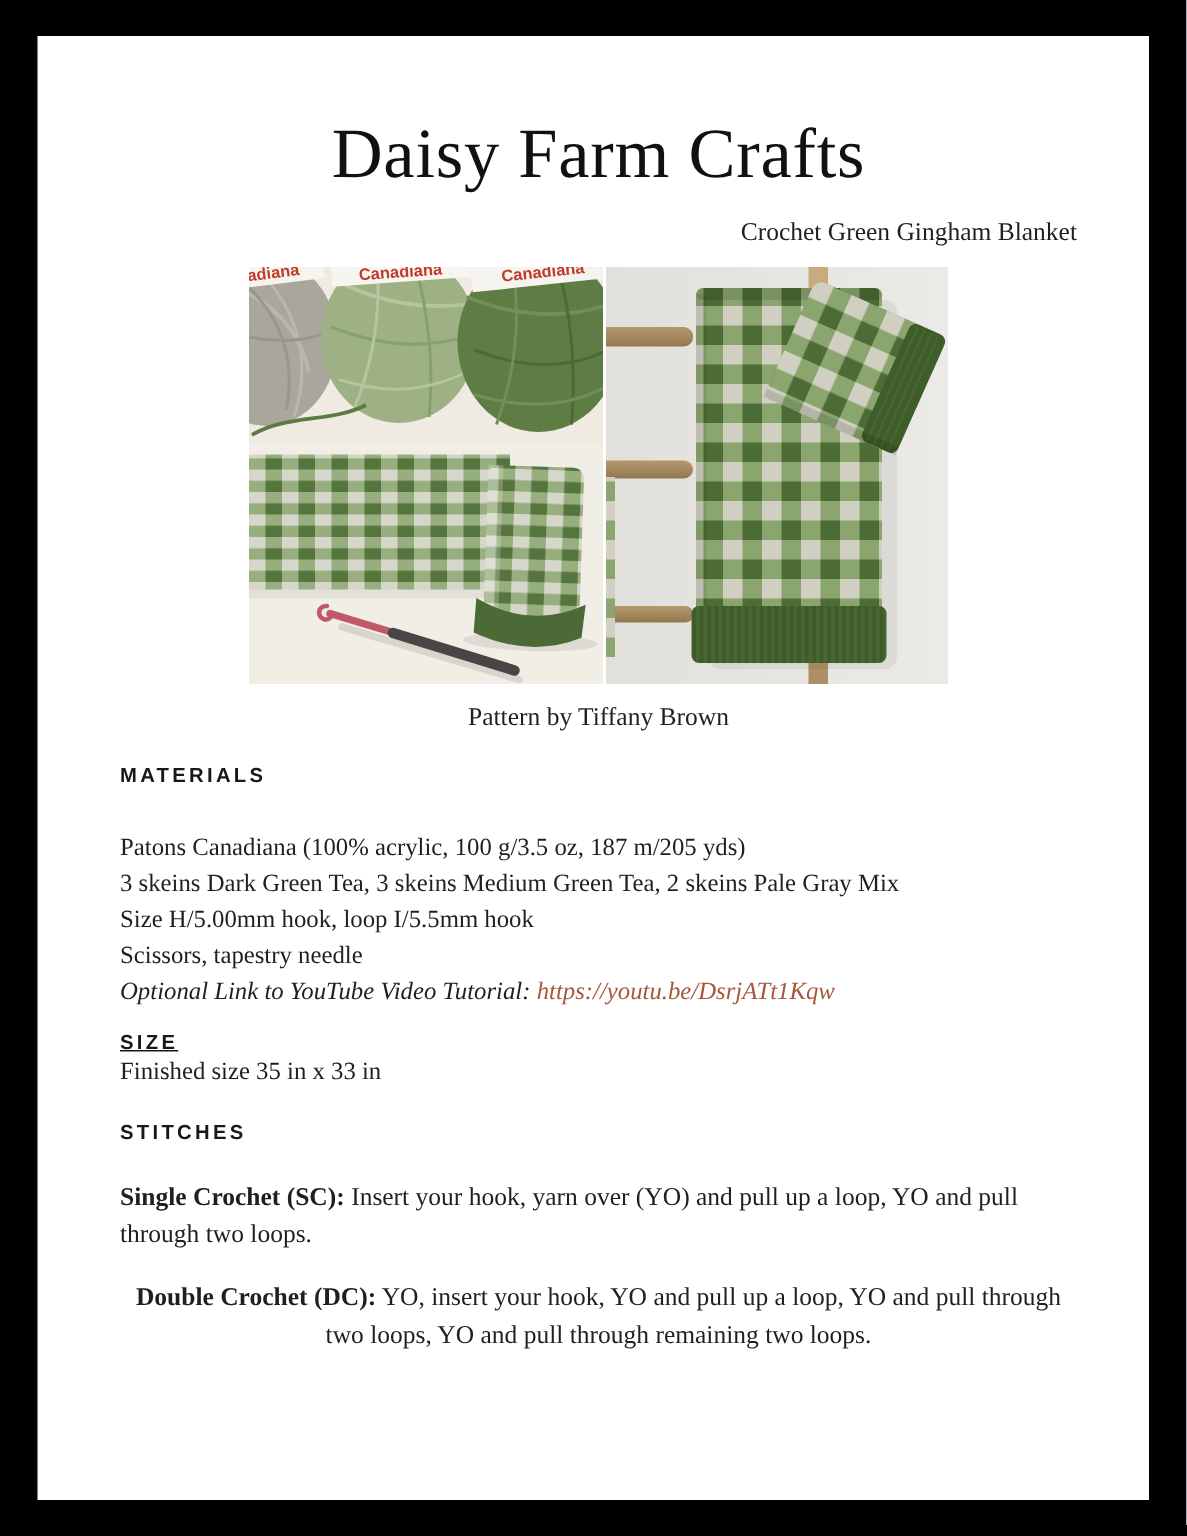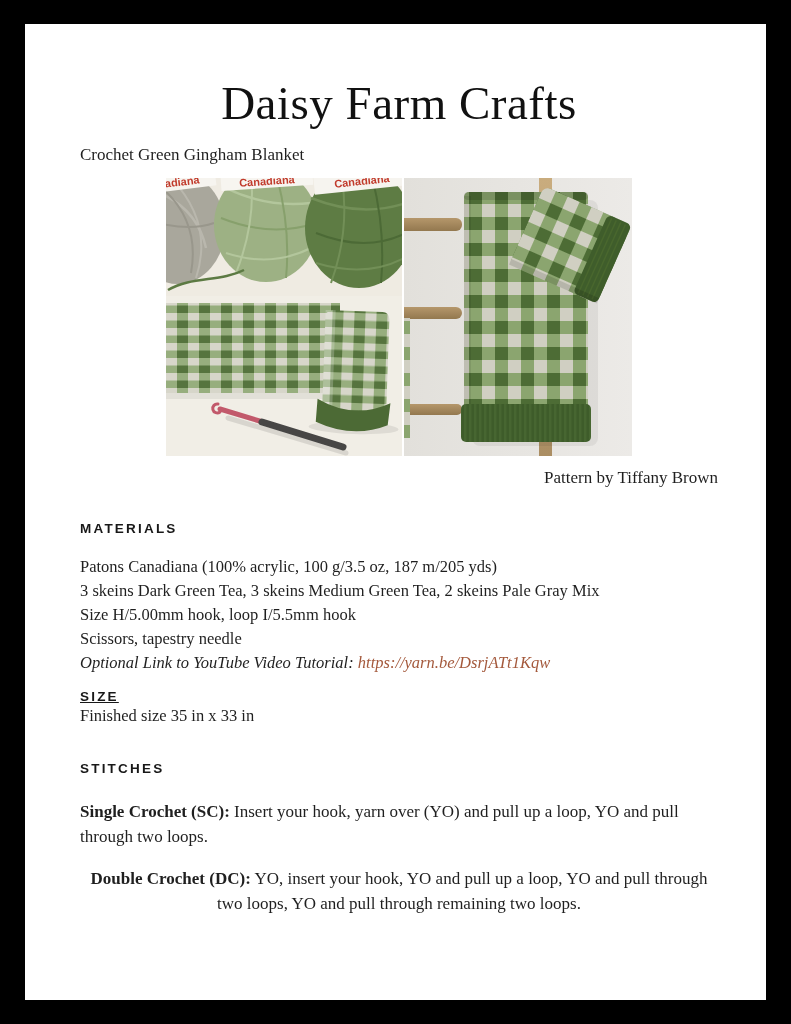--- a/index.html
+++ b/index.html
@@ -21,48 +21,48 @@
   }
   .title{
     text-align:center;
     font-size:47px;
     line-height:1.1;
     font-weight:400;
     letter-spacing:0.5px;
     color:#111111;
   }
   .subtitle{
-    text-align:left;
+    text-align:right;
     font-size:17px;
     margin-top:15px;
     color:#1f1f1f;
   }
   .photos{
     display:flex;
     justify-content:center;
     gap:2px;
     margin-top:13px;
   }
   .photo{margin:0;padding:0;font-size:0;line-height:0;}
   .caption{
-    text-align:right;
+    text-align:center;
     font-size:17px;
     margin-top:12px;
   }
   .section-heading{
     font-family:"Liberation Sans", sans-serif;
     font-weight:700;
     font-size:13.5px;
     letter-spacing:2.2px;
     color:#181818;
-    margin-top:33px;
+    margin-top:21px;
   }
   .section-heading.tight{margin-top:14px;text-decoration:underline;}
   .materials-lines{
-    margin-top:19px;
+    margin-top:29px;
     font-size:16.5px;
     line-height:24px;
   }
   .opt-line{font-style:italic;}
   .opt-line a{
     color:#a4593c;
     text-decoration:none;
     font-style:italic;
   }
   .size-text{
@@ -226,21 +226,21 @@
     <div class="caption">Pattern by Tiffany Brown</div>
 
     <div class="section-heading">MATERIALS</div>
     <div class="materials-lines">
       <div>Patons Canadiana (100% acrylic, 100 g/3.5 oz, 187 m/205 yds)</div>
       <div>3 skeins Dark Green Tea, 3 skeins Medium Green Tea, 2 skeins Pale Gray Mix</div>
       <div>Size H/5.00mm hook, loop I/5.5mm hook</div>
       <div>Scissors, tapestry needle</div>
       <div class="opt-line">
         <span>Optional Link to YouTube Video Tutorial:</span>
-        <a href="#">https://yarn.be/DsrjATt1Kqw</a>
+        <a href="#">https://youtu.be/DsrjATt1Kqw</a>
       </div>
     </div>
 
     <div class="section-heading tight">SIZE</div>
     <div class="size-text">Finished size 35 in x 33 in</div>
 
     <div class="section-heading">STITCHES</div>
     <p class="stitch-para">
       <b>Single Crochet (SC):</b>
       <span>Insert your hook, yarn over (YO) and pull up a loop, YO and pull through two loops.</span>

